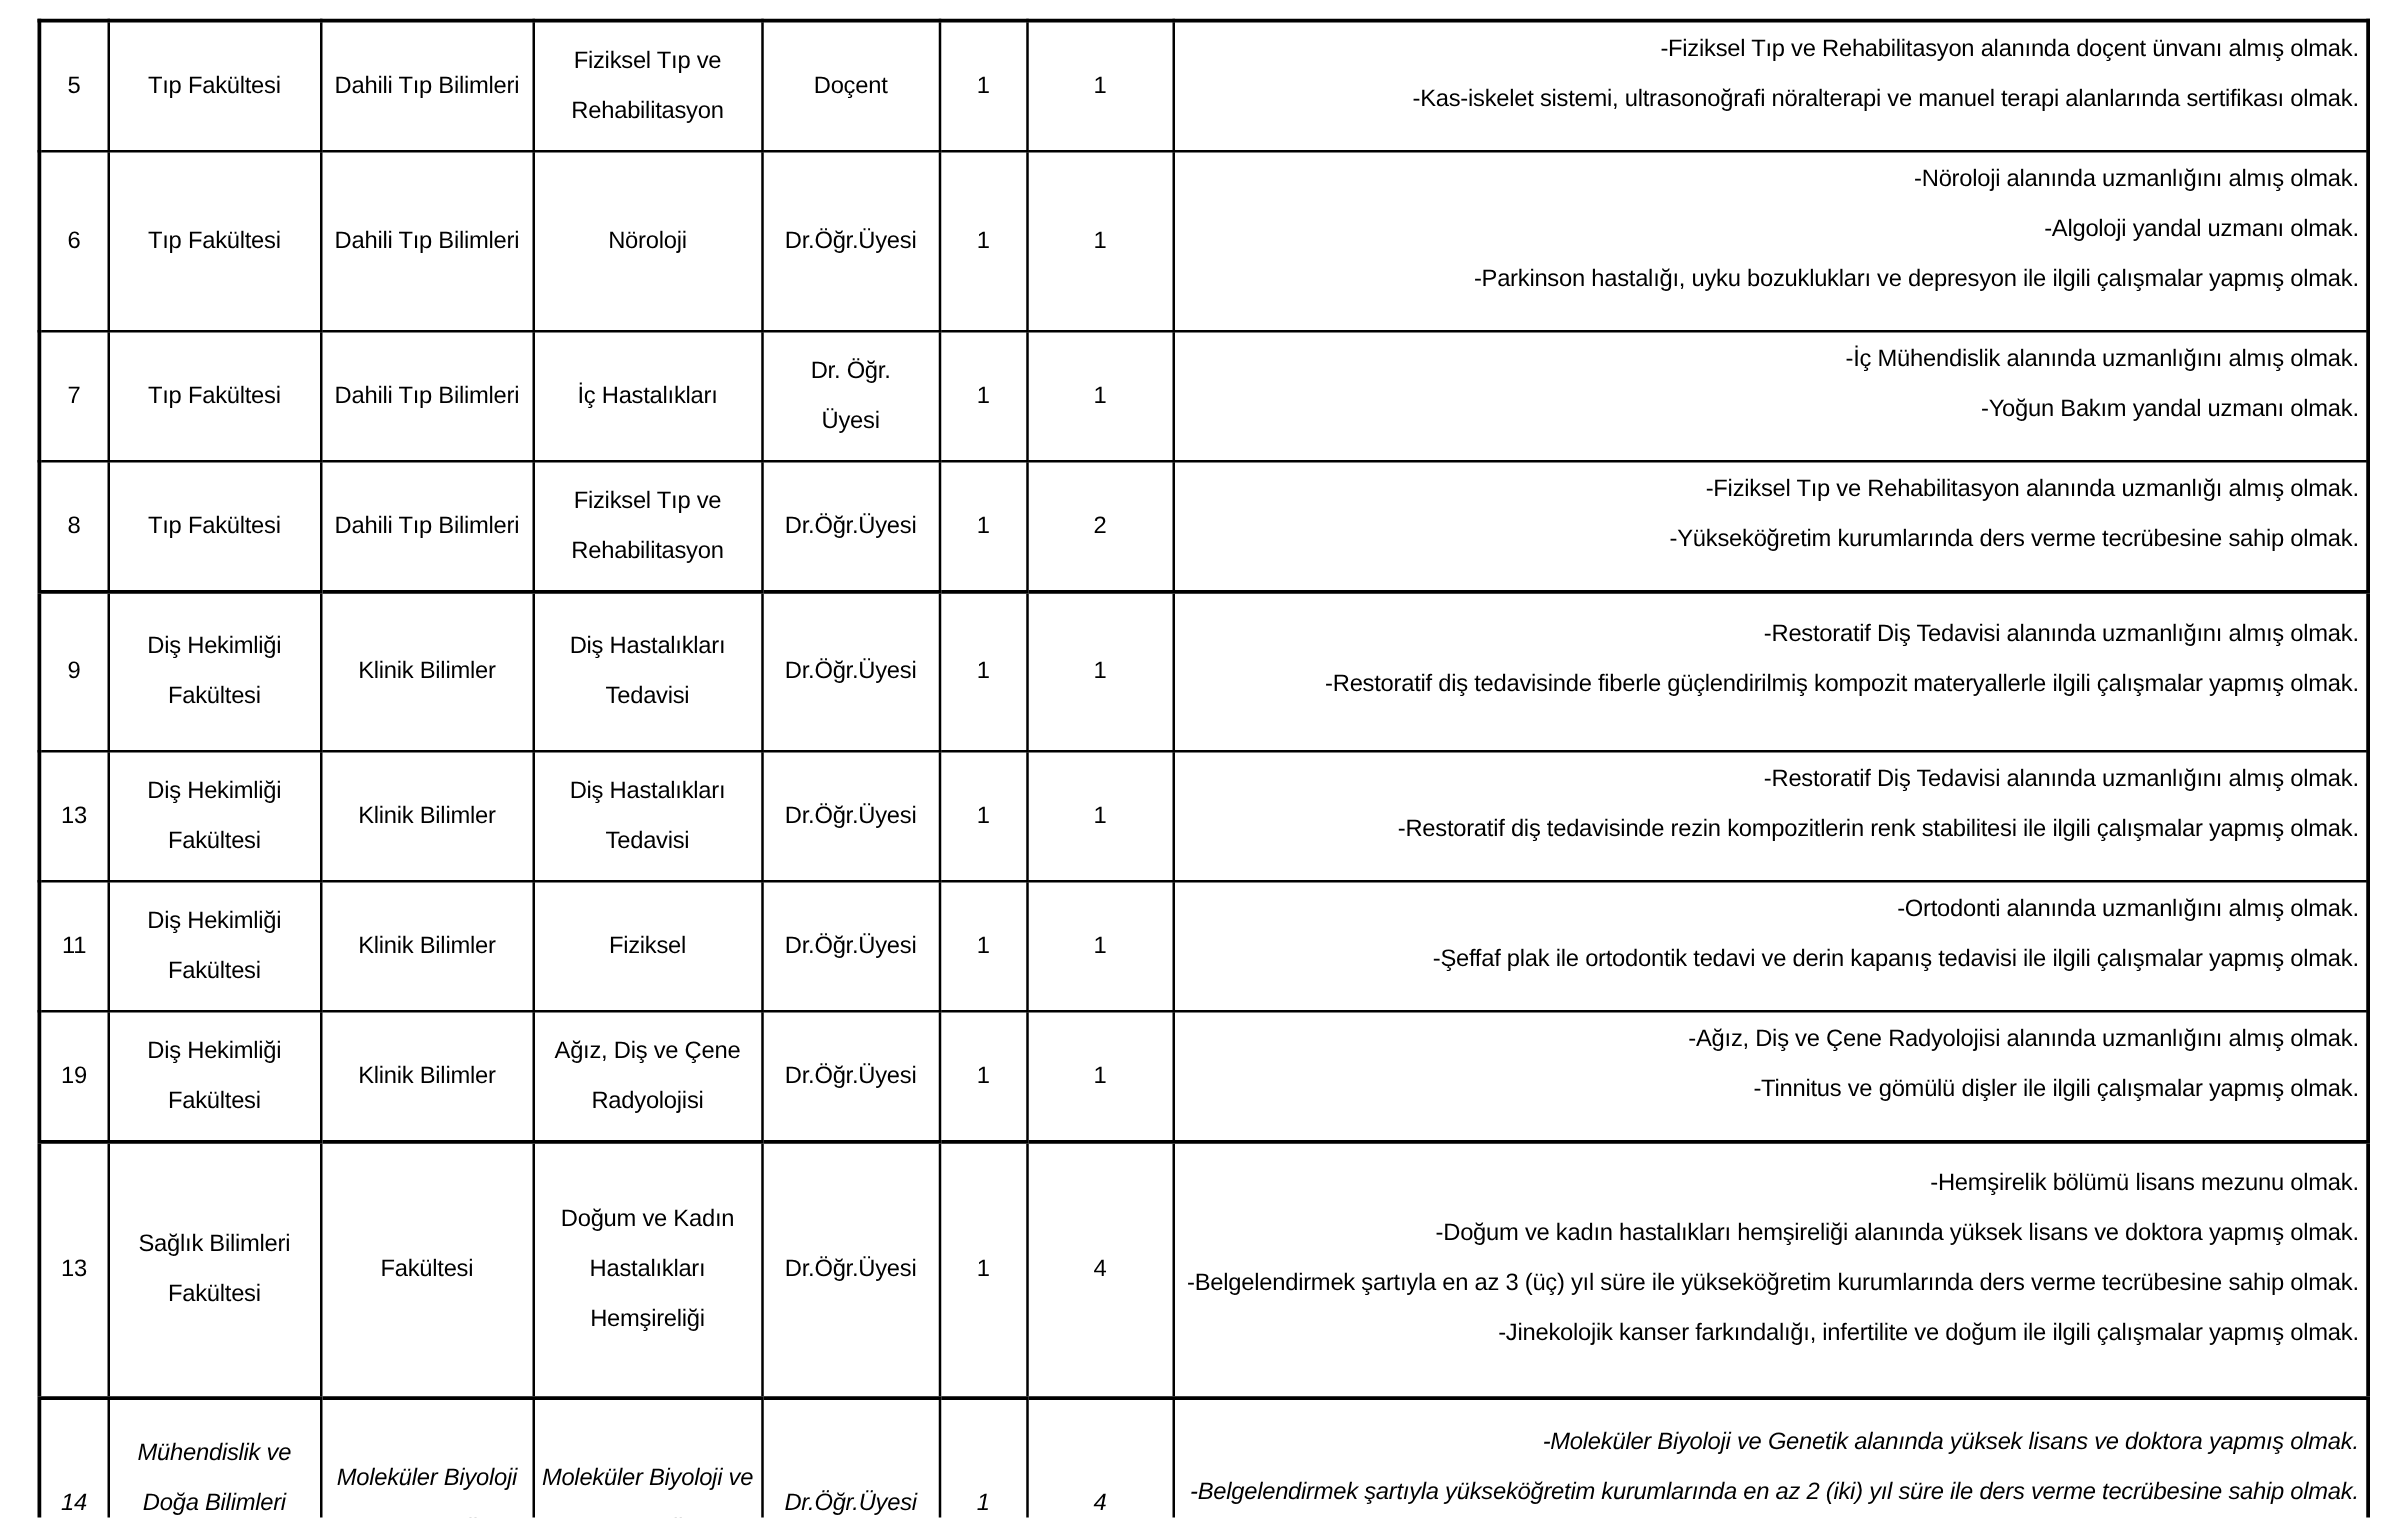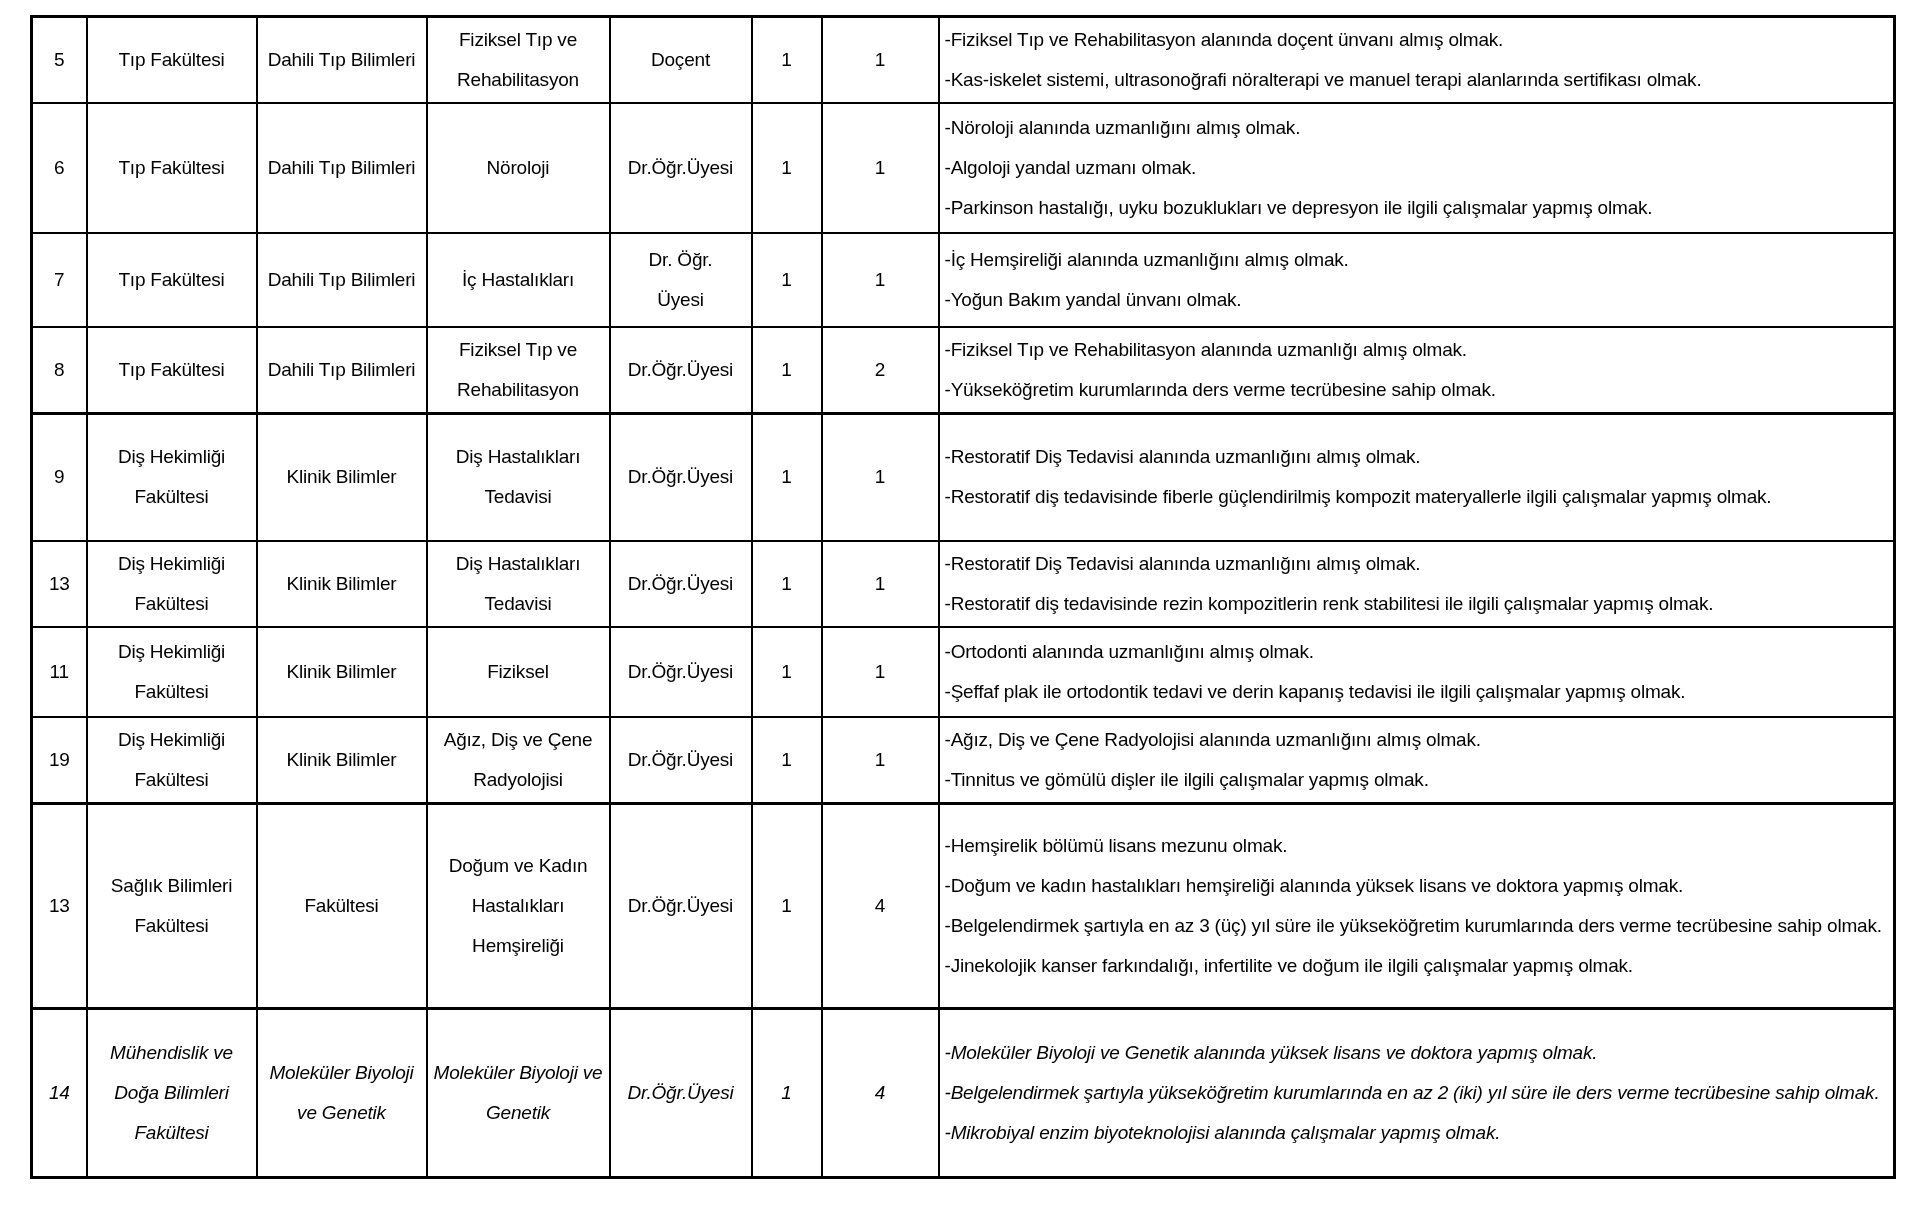--- a/index.html
+++ b/index.html
@@ -25,22 +25,22 @@
     font-size:19px;
     letter-spacing:-0.2px;
     line-height:40px;
     text-align:center;
     vertical-align:middle;
     padding:2px 6px;
     word-wrap:break-word;
   }
   td.c-title{white-space:pre-line;border-radius:28px;}
   td.c-req{
-    text-align:left;
-    padding:2px 6px 2px 5px;
+    text-align:right;
+    padding:2px 6px 20px 5px;
   }
   .req-line{line-height:40px;}
   
   tbody tr:nth-child(1){height:78px;}
   tbody tr:nth-child(2){height:130px;}
   tbody tr:nth-child(3){height:94px;}
   tbody tr:nth-child(4){height:83px;}
   tbody tr:nth-child(5){height:127px;}
   tbody tr:nth-child(6){height:81px;}
   tbody tr:nth-child(7){height:90px;}
@@ -100,22 +100,22 @@
   <tr>
     <td class="c-no">7</td>
     <td class="c-fac">Tıp Fakültesi</td>
     <td class="c-dep">Dahili Tıp Bilimleri</td>
     <td class="c-prog">İç Hastalıkları</td>
     <td class="c-title">Dr. Öğr.
 Üyesi</td>
     <td class="c-deg">1</td>
     <td class="c-cnt">1</td>
     <td class="c-req">
-            <div class="req-line">-İç Hemşireliği alanında uzmanlığını almış olmak.</div>
-            <div class="req-line">-Yoğun Bakım yandal ünvanı olmak.</div>
+            <div class="req-line">-İç Mühendislik alanında uzmanlığını almış olmak.</div>
+            <div class="req-line">-Yoğun Bakım yandal uzmanı olmak.</div>
           </td>
   </tr>
 
   <tr>
     <td class="c-no">8</td>
     <td class="c-fac">Tıp Fakültesi</td>
     <td class="c-dep">Dahili Tıp Bilimleri</td>
     <td class="c-prog">Fiziksel Tıp ve Rehabilitasyon</td>
     <td class="c-title">Dr.Öğr.Üyesi</td>
     <td class="c-deg">1</td>

